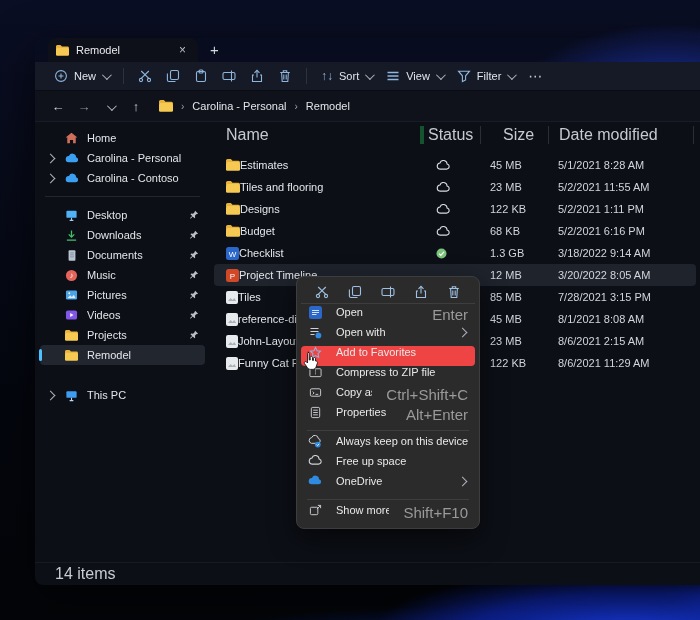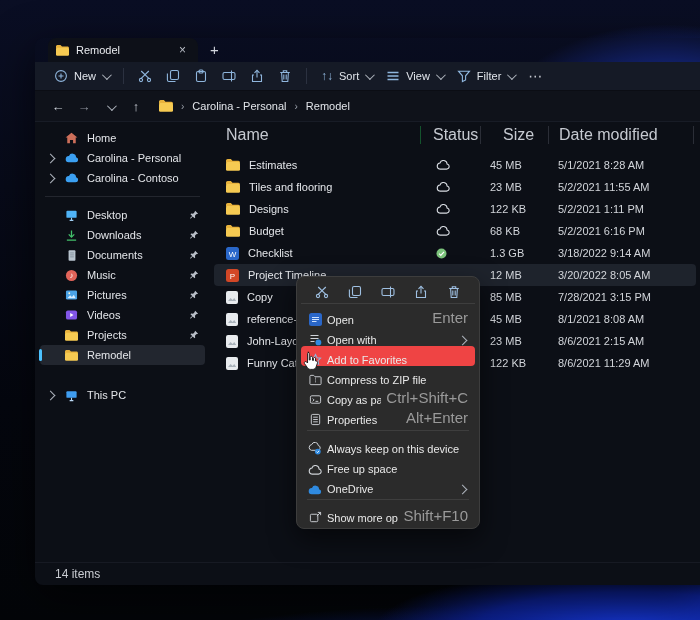--- a/index.html
+++ b/index.html
@@ -50,38 +50,38 @@
   .side-lbl{white-space:nowrap;overflow:hidden;flex:1;}
   .side-pin{margin-left:auto;flex:none;display:flex;}
   .side-item.selected{background:#22262f;}
   .side-item.selected::before{content:"";position:absolute;left:-1px;top:4px;bottom:4px;width:3px;border-radius:2px;background:#4cc2ff;}
   .side-div{height:1px;background:#23262e;margin:8px 10px;}
   .side-gap{height:20px;}
   
   .filearea{flex:1;display:flex;flex-direction:column;padding-top:2px;min-width:0;}
   .cols{height:22px;display:flex;align-items:center;font-size:16px;color:#c6cad1;}
   .hname{width:210px;box-sizing:border-box;padding-left:16px;}
-  .hstatus{width:60px;box-sizing:border-box;padding-left:12px;border-left:1px solid #14532d;}
+  .hstatus{width:60px;box-sizing:border-box;padding-left:4px;border-left:4px solid #14532d;}
   .hsize{width:68px;box-sizing:border-box;padding-left:22px;border-left:1px solid #2b2e37;}
   .hdate{flex:1;box-sizing:border-box;padding-left:10px;border-left:1px solid #2b2e37;border-right:1px solid #2b2e37;margin-right:6px;}
   .rows{margin-top:8px;}
   .frow{height:22px;margin:0 4px;border-radius:4px;display:flex;align-items:center;font-size:11px;color:#e4e6ea;}
   .frow.selected{background:#1e232c;}
-  .fname{width:206px;box-sizing:border-box;padding-left:12px;display:flex;align-items:center;gap:9px;white-space:nowrap;overflow:hidden;}
+  .fname{width:206px;box-sizing:border-box;padding-left:12px;display:flex;align-items:center;white-space:nowrap;overflow:hidden;}
   .fstatus{width:60px;display:flex;justify-content:flex-start;padding-left:16px;box-sizing:border-box;}
   .fsize{width:68px;box-sizing:border-box;padding-left:10px;color:#d2d5da;}
   .fdate{flex:1;box-sizing:border-box;padding-left:10px;color:#d2d5da;}
   
-  .statusbar{height:22px;background:#0c0f16;border-top:1px solid #171a23;display:flex;align-items:center;padding-left:20px;font-size:12px;color:#c9ccd2;}
+  .statusbar{height:22px;background:#0c0f16;border-top:1px solid #171a23;display:flex;align-items:center;padding-left:20px;font-size:16px;color:#c9ccd2;}
   
   .cmenu{position:absolute;left:296px;top:276px;width:184px;box-sizing:border-box;background:#2b2b2b;
          border:1px solid #3d3d3d;border-radius:8px;box-shadow:0 10px 26px rgba(0,0,0,.55);
          padding:4px;z-index:10;font-size:11px;color:#e9e9e9;}
   .cm-iconrow{height:22px;display:flex;align-items:center;justify-content:space-between;padding:0 14px;color:#9fc0e2;border-bottom:1px solid #3e3e3e;margin-bottom:2px;}
-  .cm-item{height:20px;display:flex;align-items:flex-end;gap:5px;padding:0 7px;border-radius:4px;}
+  .cm-item{height:20px;display:flex;align-items:flex-start;gap:14px;padding:0 7px;border-radius:4px;}
   .cm-item.hl{background:#ef4444;}
   .cm-ic{width:14px;display:flex;justify-content:center;flex:none;color:#cfd3d8;}
   .cm-lbl{flex:1;white-space:nowrap;overflow:hidden;}
   .cm-short{color:#9a9a9a;font-size:15px;flex:none;}
   .cm-sub{flex:none;margin-right:2px;}
   .cm-sep{height:1px;background:#3e3e3e;margin:4px 6px;}
   .cursor{position:absolute;left:302px;top:351px;z-index:30;}
   svg{display:block;}
 </style>
 </head>
@@ -519,21 +519,21 @@
         </div>
 
         <div class="frow">
           <div class="fname">
               <span>
                 <svg width="12" height="13" viewBox="0 0 12 13">
                   <rect width="12" height="13" rx="2" fill="#e8ebee"></rect>
                   <path d="M2 10l2.6-3 2 2 1.6-2 2 3z" fill="#a9b2ba"></path>
                 </svg>
               </span>
-              <span>Copy</span>
+              <span>Tiles</span>
             </div>
           <div class="fstatus"></div>
           <div class="fsize">85 MB</div>
           <div class="fdate">7/28/2021 3:15 PM</div>
         </div>
 
         <div class="frow">
           <div class="fname">
               <span>
                 <svg width="12" height="13" viewBox="0 0 12 13">

